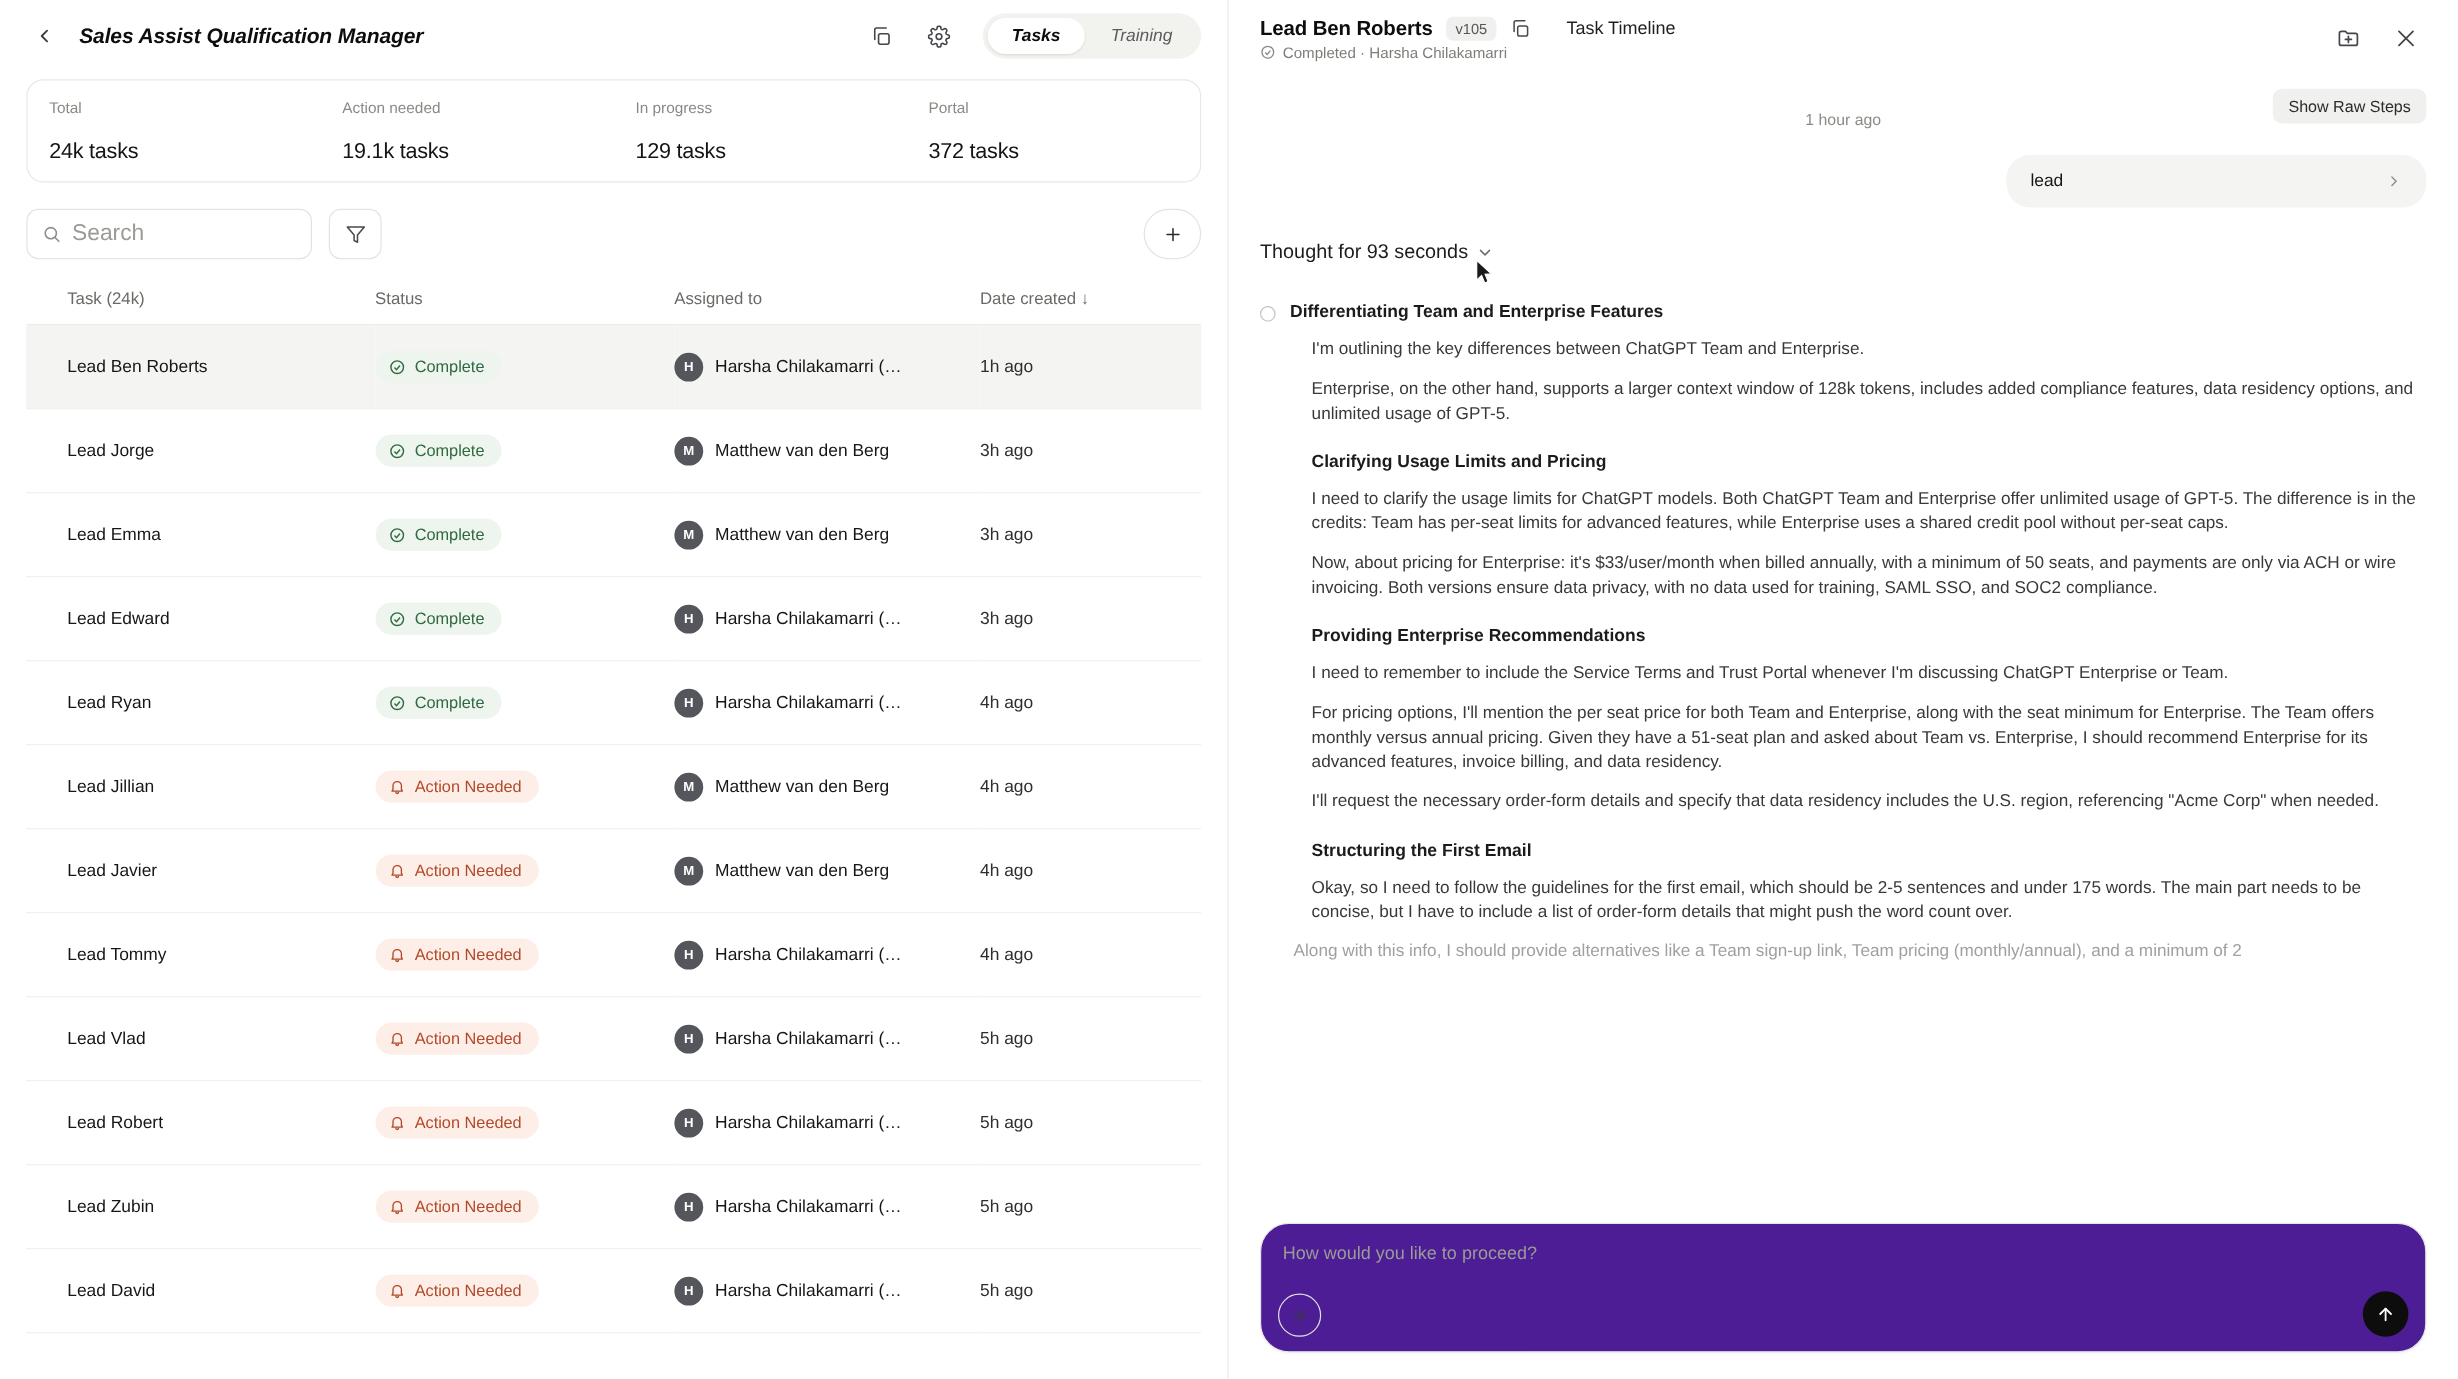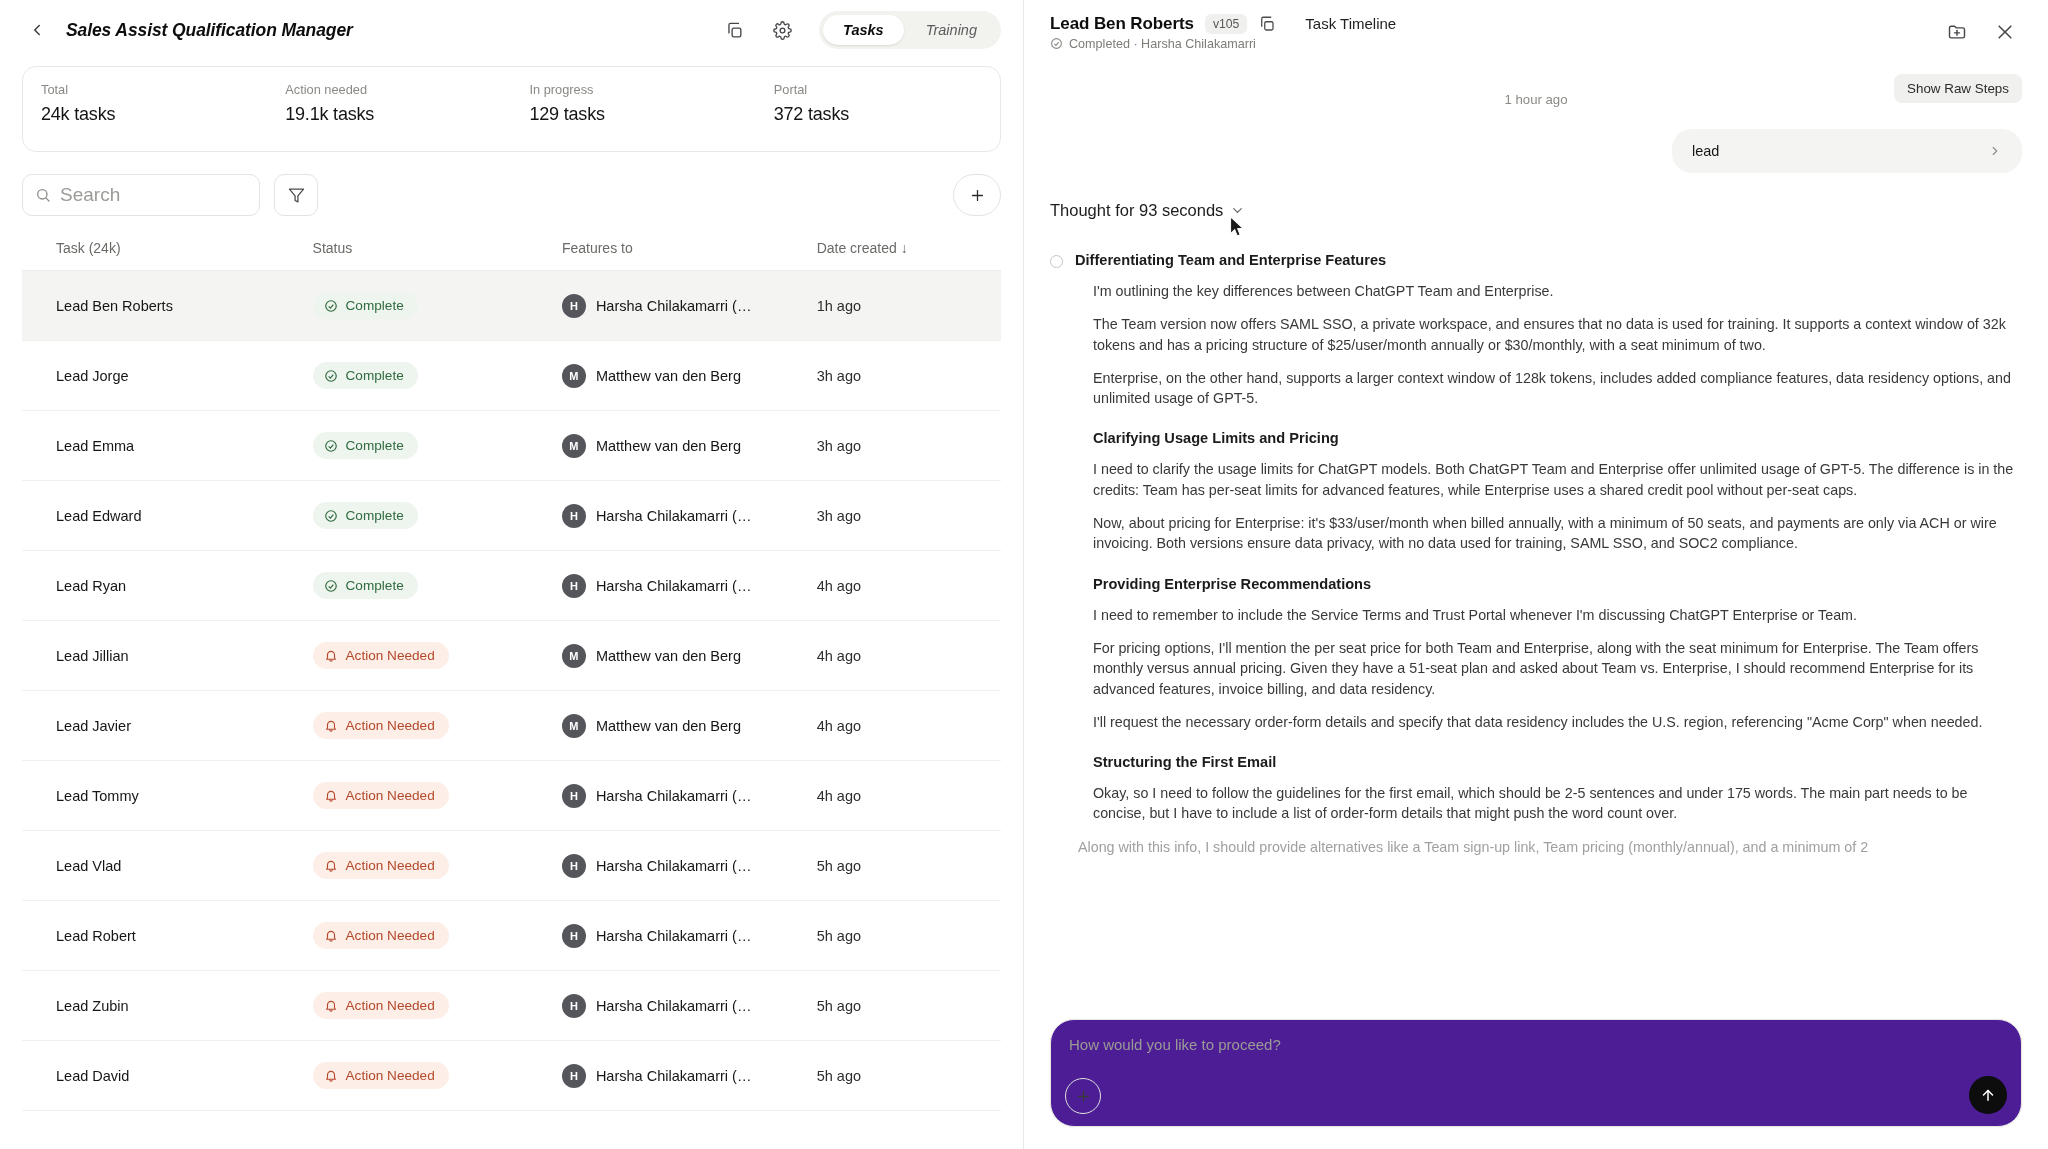--- a/index.html
+++ b/index.html
@@ -44,21 +44,21 @@
     color: #5c5c5c; cursor: pointer; font-weight: 500;
   }
   .seg-item.active { background: #ffffff; color: #0d0d0d; font-weight: 600; box-shadow: 0 1px 2px rgba(0,0,0,.10); }
 
   .stats {
     margin: 6px 22px 0 22px;
     border: 1px solid #e8e8e5; border-radius: 14px;
     display: flex; height: 86px; align-items: stretch;
   }
   .stat { flex: 1; padding: 15px 0 0 18px; }
-  .stat-label { font-size: 12.8px; color: #8a8a85; margin-bottom: 7px; }
+  .stat-label { font-size: 12.8px; color: #8a8a85; margin-bottom: 19px; }
   .stat-value { font-size: 18px; font-weight: 500; color: #141414; letter-spacing: -0.2px; }
 
   .toolbar { display: flex; align-items: center; gap: 14px; padding: 22px 22px 14px 22px; }
   .search-box {
     width: 238px; height: 42px; border: 1px solid #e3e3e0; border-radius: 10px;
     display: flex; align-items: center; gap: 9px; padding: 0 12px; background: #fff;
   }
   .search-box input {
     border: 0; outline: 0; font-size: 19px; color: #c2410c; width: 100%;
     font-family: "Liberation Sans", sans-serif; background: transparent;
@@ -252,21 +252,21 @@
           </svg>
       </div>
     </div>
 
     <div class="table-scroll">
       <table class="tasks">
         <thead>
           <tr>
             <th class="col-task">Task (24k)</th>
             <th class="col-status">Status</th>
-            <th class="col-assigned">Features to</th>
+            <th class="col-assigned">Assigned to</th>
             <th class="col-date">Date created ↓</th>
           </tr>
         </thead>
         <tbody id="tasks-body">
             <tr class="task-row row-selected">
               <td class="col-task">Lead Ben Roberts</td>
               <td class="col-status"><span class="badge complete"><span class="badge-ico">
                     <svg width="14" height="14" viewBox="0 0 24 24" fill="none" stroke="currentColor" stroke-width="2">
                       <circle cx="12" cy="12" r="9"></circle>
                       <polyline points="8 12.5 11 15.5 16 9.5"></polyline>
@@ -529,21 +529,20 @@
       </span>
     </div>
 
     <div class="steps">
       <div id="steps-body">
           <div class="step-title">
             <span class="step-radio"></span>
             <span>Differentiating Team and Enterprise Features</span>
           </div>
           <div class="step-p">I'm outlining the key differences between ChatGPT Team and Enterprise.</div>
-          <div class="step-p">The Team version now offers SAML SSO, a private workspace, and ensures that no data is used for training. It supports a context window of 32k tokens and has a pricing structure of $25/user/month annually or $30/monthly, with a seat minimum of two.</div>
           <div class="step-p">Enterprise, on the other hand, supports a larger context window of 128k tokens, includes added compliance features, data residency options, and unlimited usage of GPT-5.</div>
           <div class="step-sub">Clarifying Usage Limits and Pricing</div>
           <div class="step-p">I need to clarify the usage limits for ChatGPT models. Both ChatGPT Team and Enterprise offer unlimited usage of GPT-5. The difference is in the credits: Team has per-seat limits for advanced features, while Enterprise uses a shared credit pool without per-seat caps.</div>
           <div class="step-p">Now, about pricing for Enterprise: it's $33/user/month when billed annually, with a minimum of 50 seats, and payments are only via ACH or wire invoicing. Both versions ensure data privacy, with no data used for training, SAML SSO, and SOC2 compliance.</div>
           <div class="step-sub">Providing Enterprise Recommendations</div>
           <div class="step-p">I need to remember to include the Service Terms and Trust Portal whenever I'm discussing ChatGPT Enterprise or Team.</div>
           <div class="step-p">For pricing options, I'll mention the per seat price for both Team and Enterprise, along with the seat minimum for Enterprise. The Team offers monthly versus annual pricing. Given they have a 51-seat plan and asked about Team vs. Enterprise, I should recommend Enterprise for its advanced features, invoice billing, and data residency.</div>
           <div class="step-p">I'll request the necessary order-form details and specify that data residency includes the U.S. region, referencing "Acme Corp" when needed.</div>
           <div class="step-sub">Structuring the First Email</div>
           <div class="step-p">Okay, so I need to follow the guidelines for the first email, which should be 2-5 sentences and under 175 words. The main part needs to be concise, but I have to include a list of order-form details that might push the word count over.</div>

